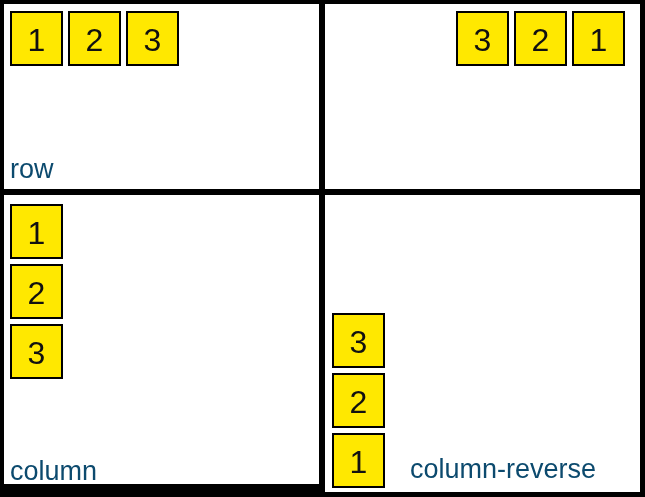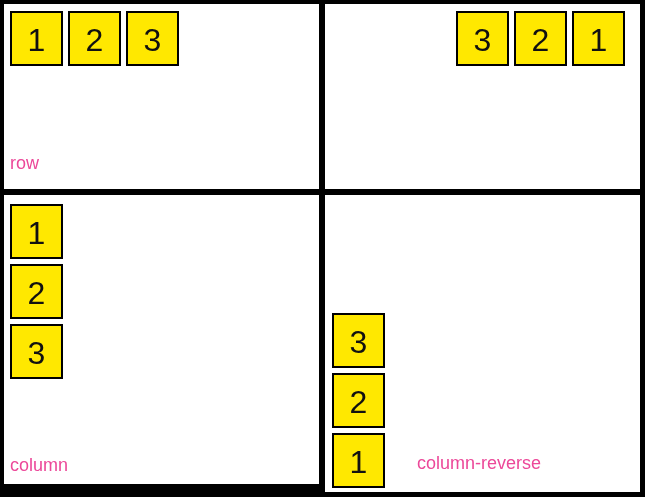--- a/index.html
+++ b/index.html
@@ -44,29 +44,29 @@
     justify-content: center;
     padding-top: 3px;
     box-sizing: content-box;
     font-size: 32px;
     line-height: 1;
     color: var(--box-number, #111);
   }
 
   .panel-label {
     position: absolute;
-    font-size: 18px;
+    font-size: 27px;
     line-height: 1.2;
-    color: #ec4899;
+    color: #0c4a6e;
     white-space: nowrap;
   }
   .label-row            { left: 6px;  top: 149px; }
   .label-row-reverse    { left: 23px; top: 148px; }
   .label-column         { left: 6px;  top: 260px; text-align: center; }
-  .label-column-reverse { left: 92px; top: 258px; }
+  .label-column-reverse { left: 85px; top: 258px; }
 </style>
 </head>
 <body>
 
 <div class="page">
 
   <section class="panel panel-tl">
     <div class="boxes boxes-row-start">
       <div class="box">1</div>
       <div class="box">2</div>

